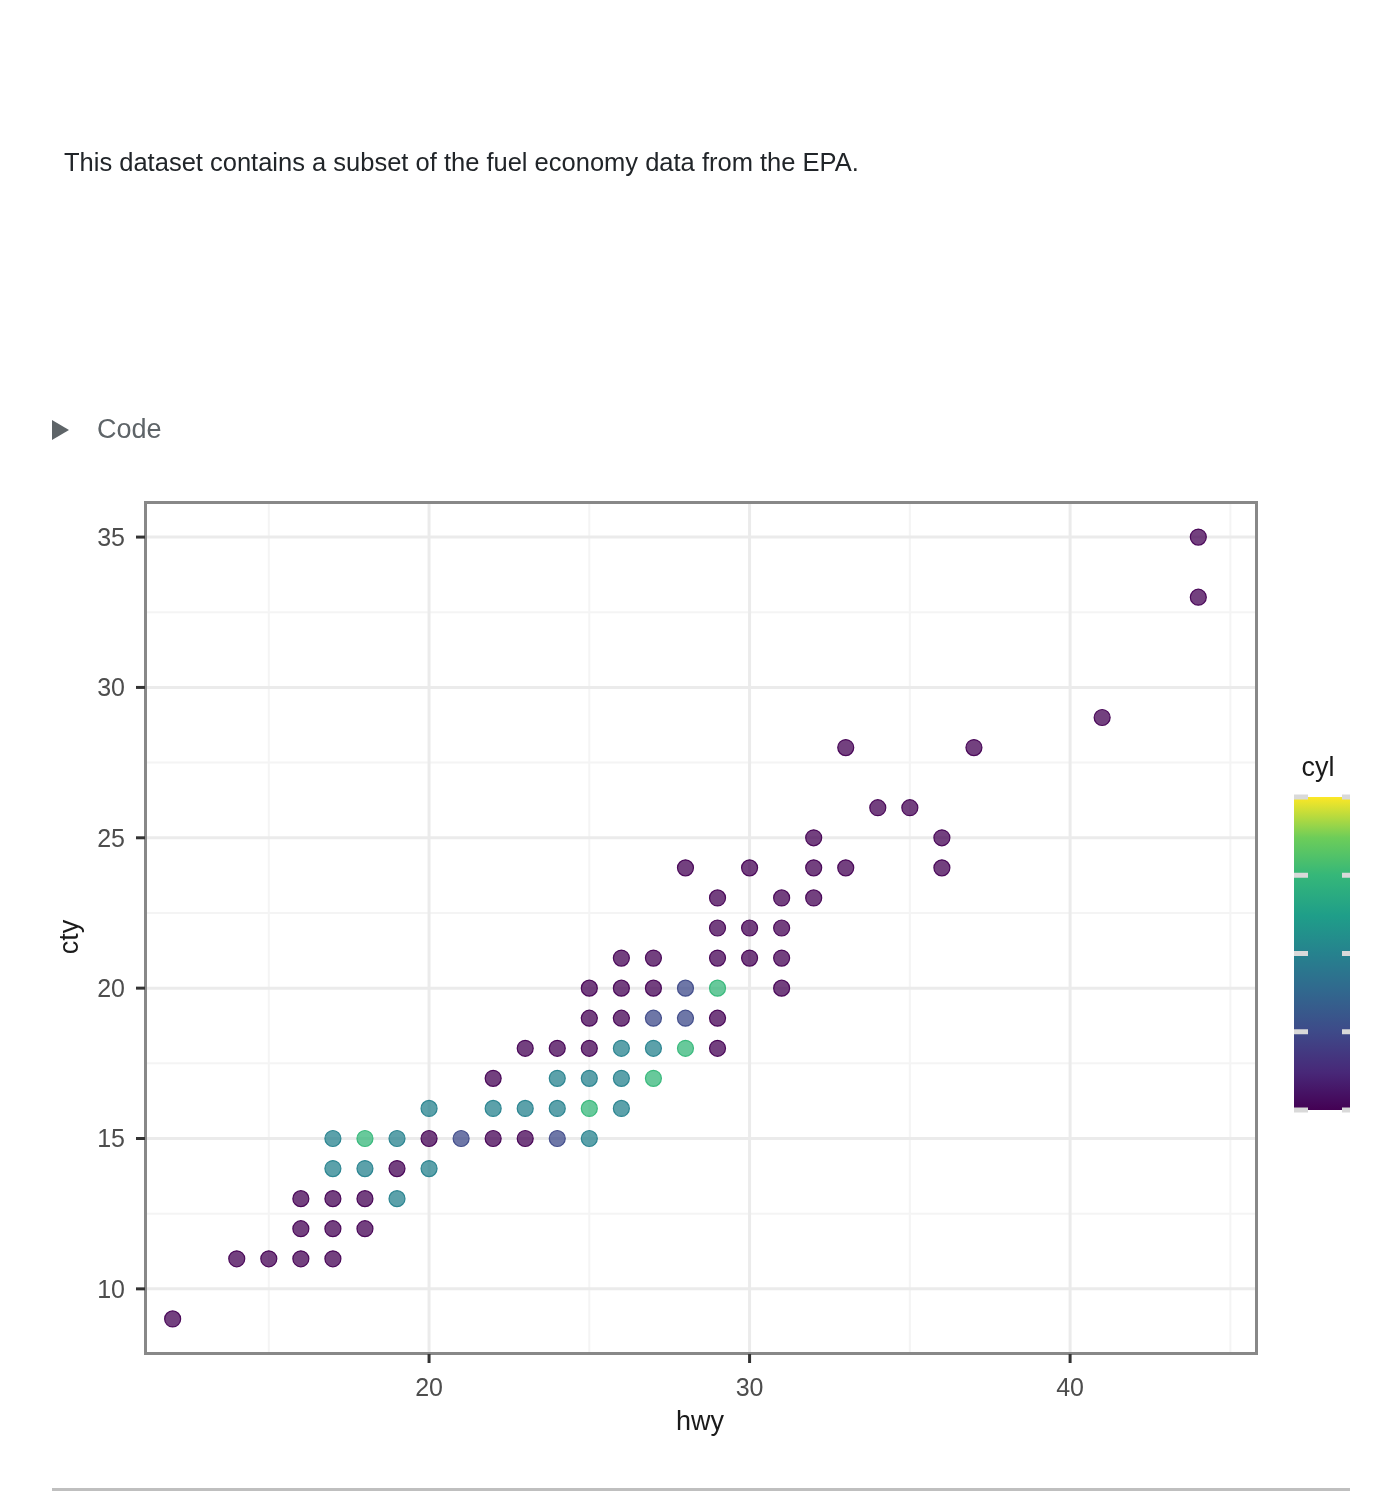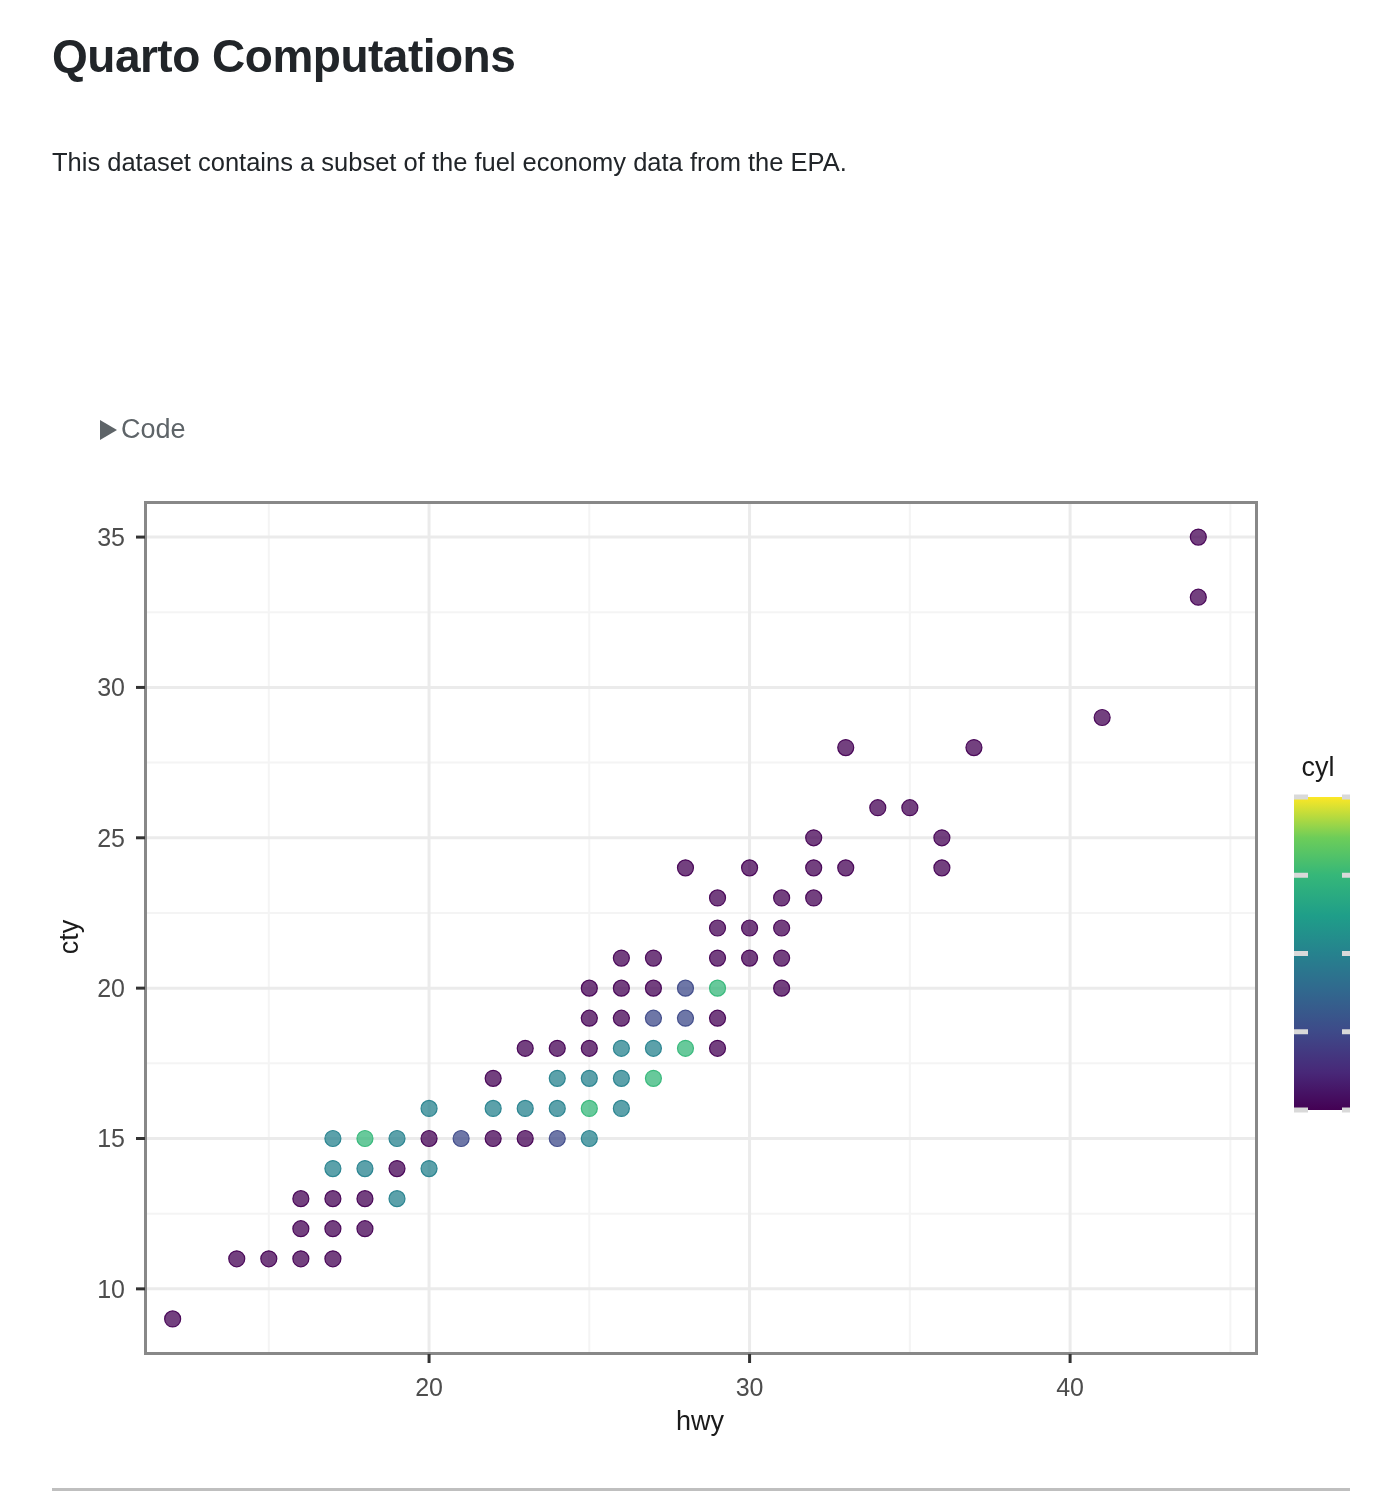--- a/index.html
+++ b/index.html
@@ -32,35 +32,34 @@
     line-height: 1.15;
     margin: 0;
   }
   .para {
     position: absolute;
     font-size: 25.5px;
     line-height: 1.52;
     color: #212529;
     margin: 0;
   }
-  #para-1 { left: 52px; top: 143px; width: 1290px; }
+  #para-1 { left: 64px; top: 143px; width: 1290px; }
   #para-2 { left: 52px; top: 228px; width: 1290px; }
 
   #code-details {
     position: absolute;
     left: 52px;
     top: 414px;
     display: flex;
     align-items: center;
-    gap: 4px;
+    gap: 28px;
     color: #5e6468;
     font-size: 27px;
     cursor: pointer;
     user-select: none;
-    margin-left: 48px;
   }
   #code-details .tri {
     width: 0; height: 0;
     border-left: 17px solid #5e6468;
     border-top: 10px solid transparent;
     border-bottom: 10px solid transparent;
     display: inline-block;
   }
 
   
@@ -80,21 +79,20 @@
     width: 1298px;
     height: 3px;
     background: #bfbfbf;
   }
 </style>
 </head>
 <body>
 
 <div class="page">
 
-  <h1 id="page-title">Quarto Computations</h1>
 
   <p class="para" id="para-1">This dataset contains a subset of the fuel economy data from the EPA.</p>
 
   <div id="code-details">
     <span class="tri"></span>
     <span>Code</span>
   </div>
 
   <div id="figure">
     <svg id="plot-svg" width="1400" height="980" viewBox="0 0 1400 980">

